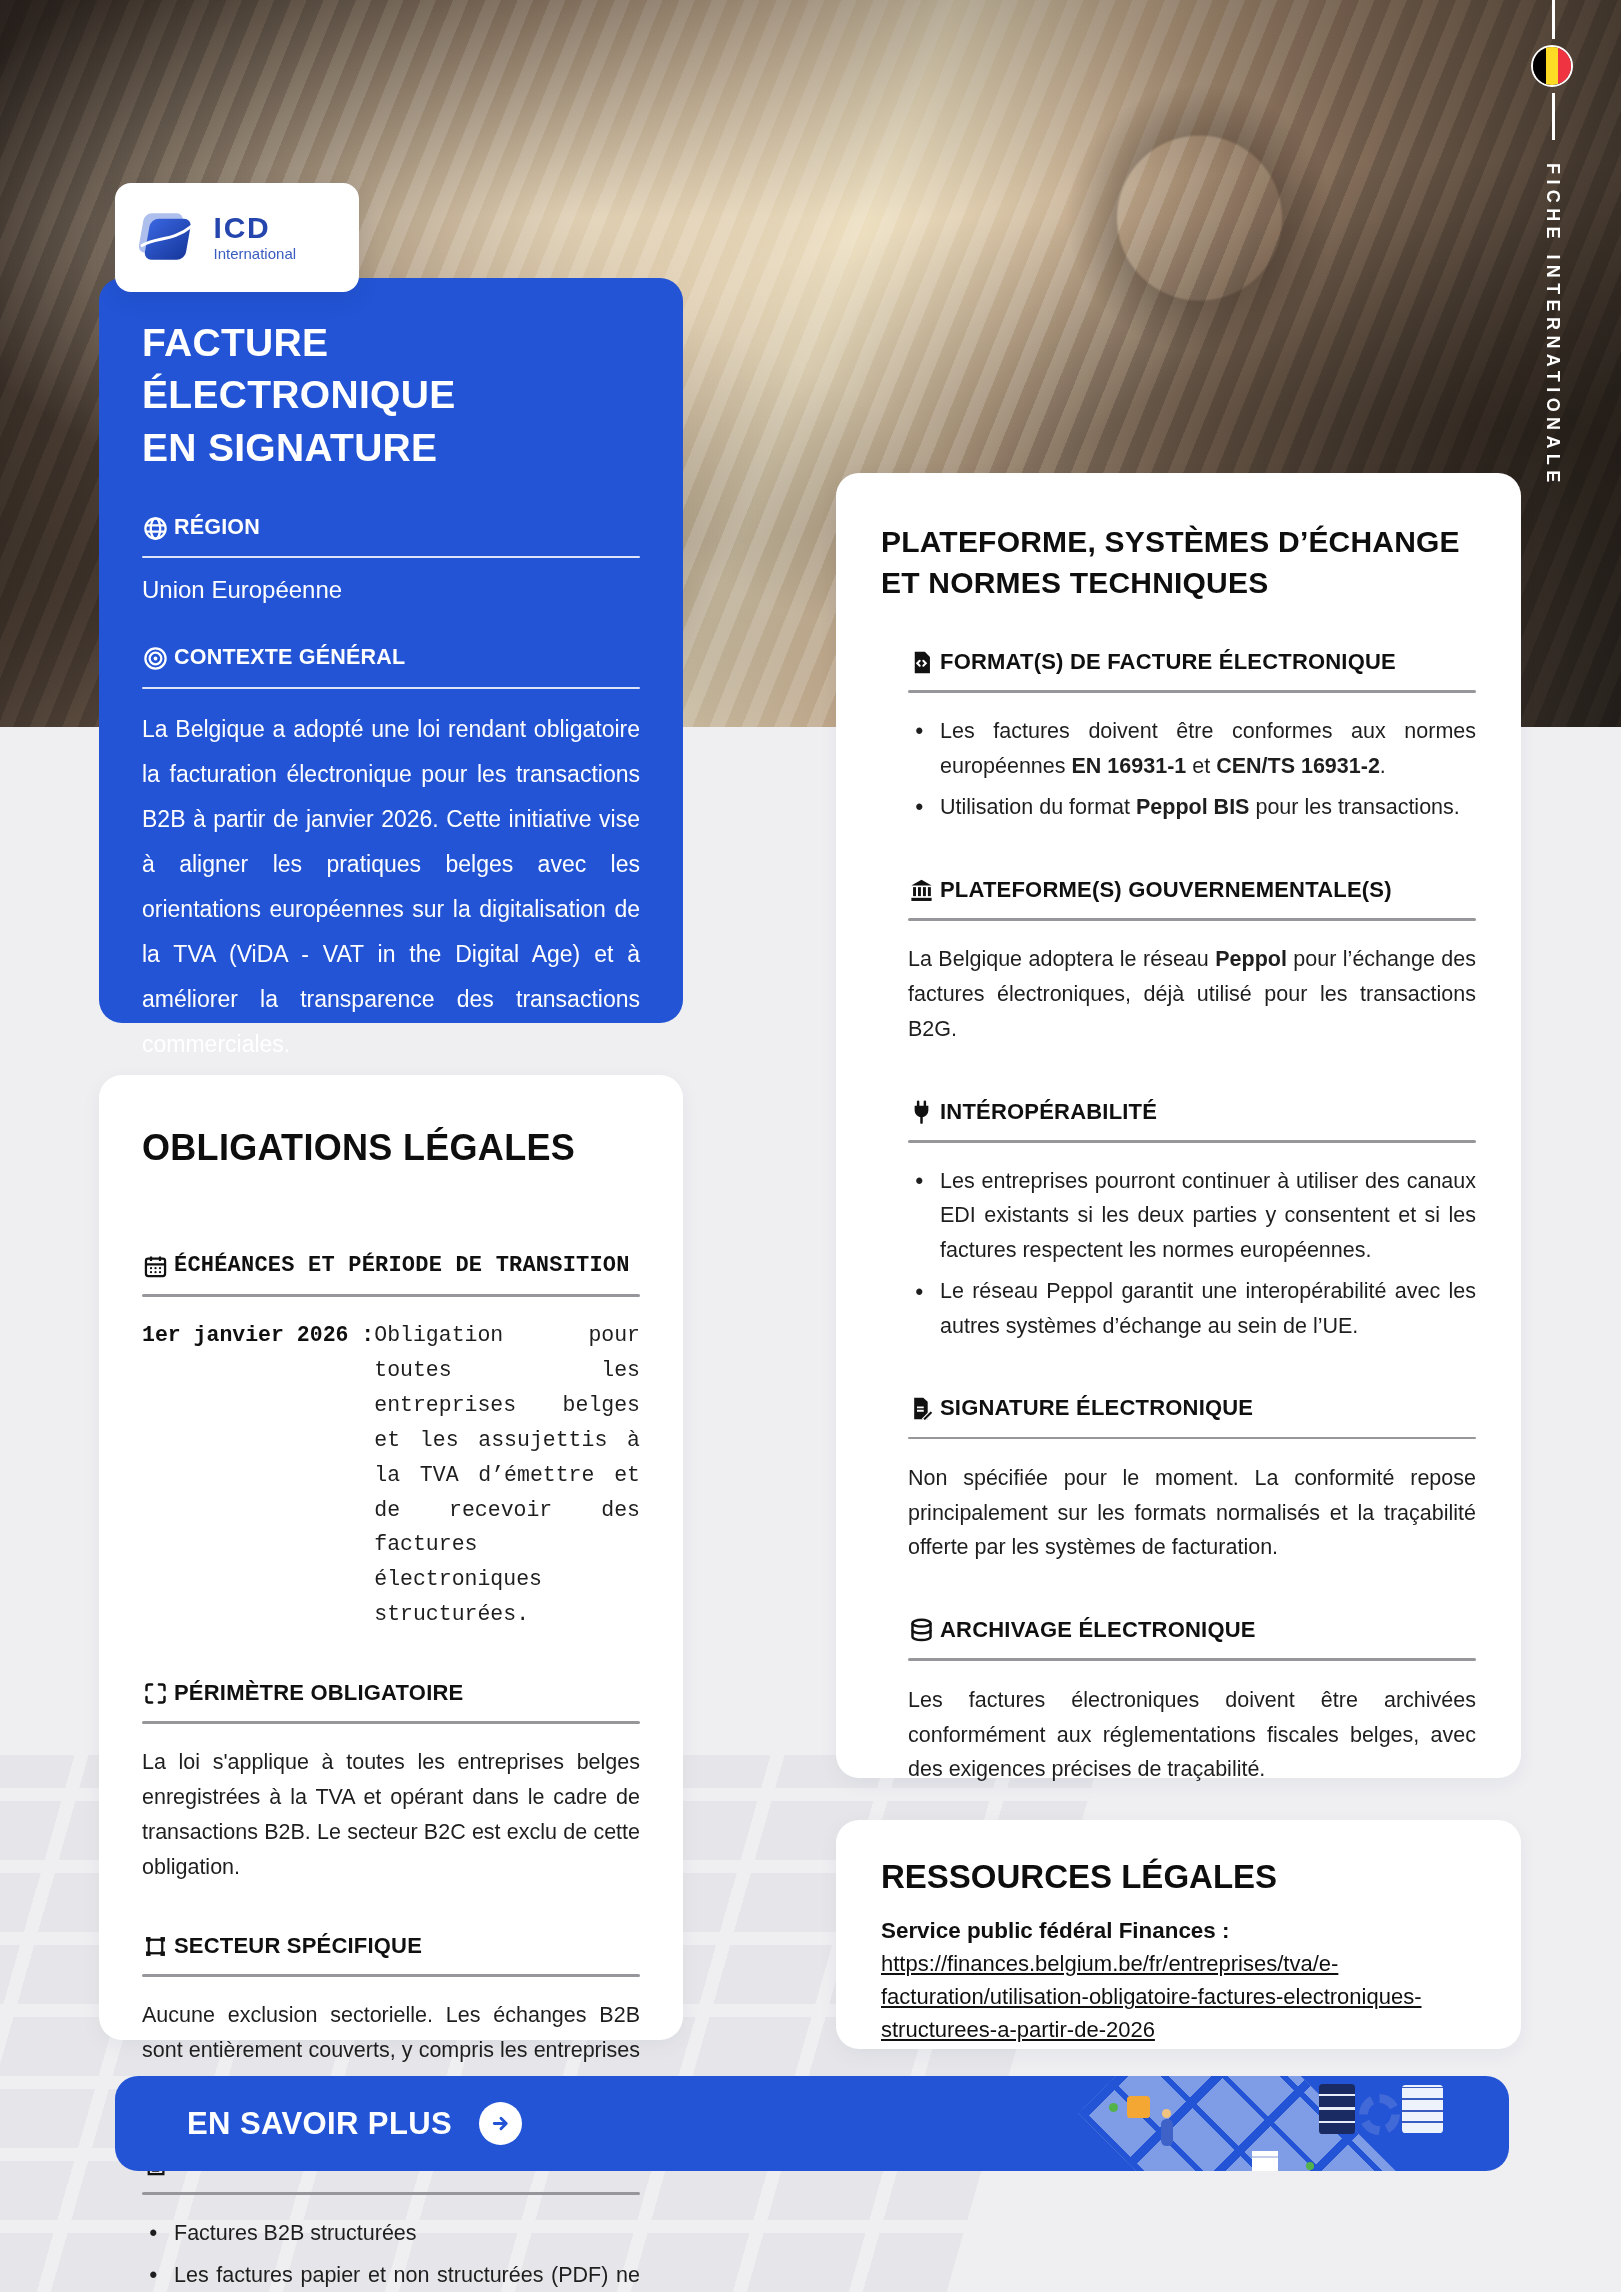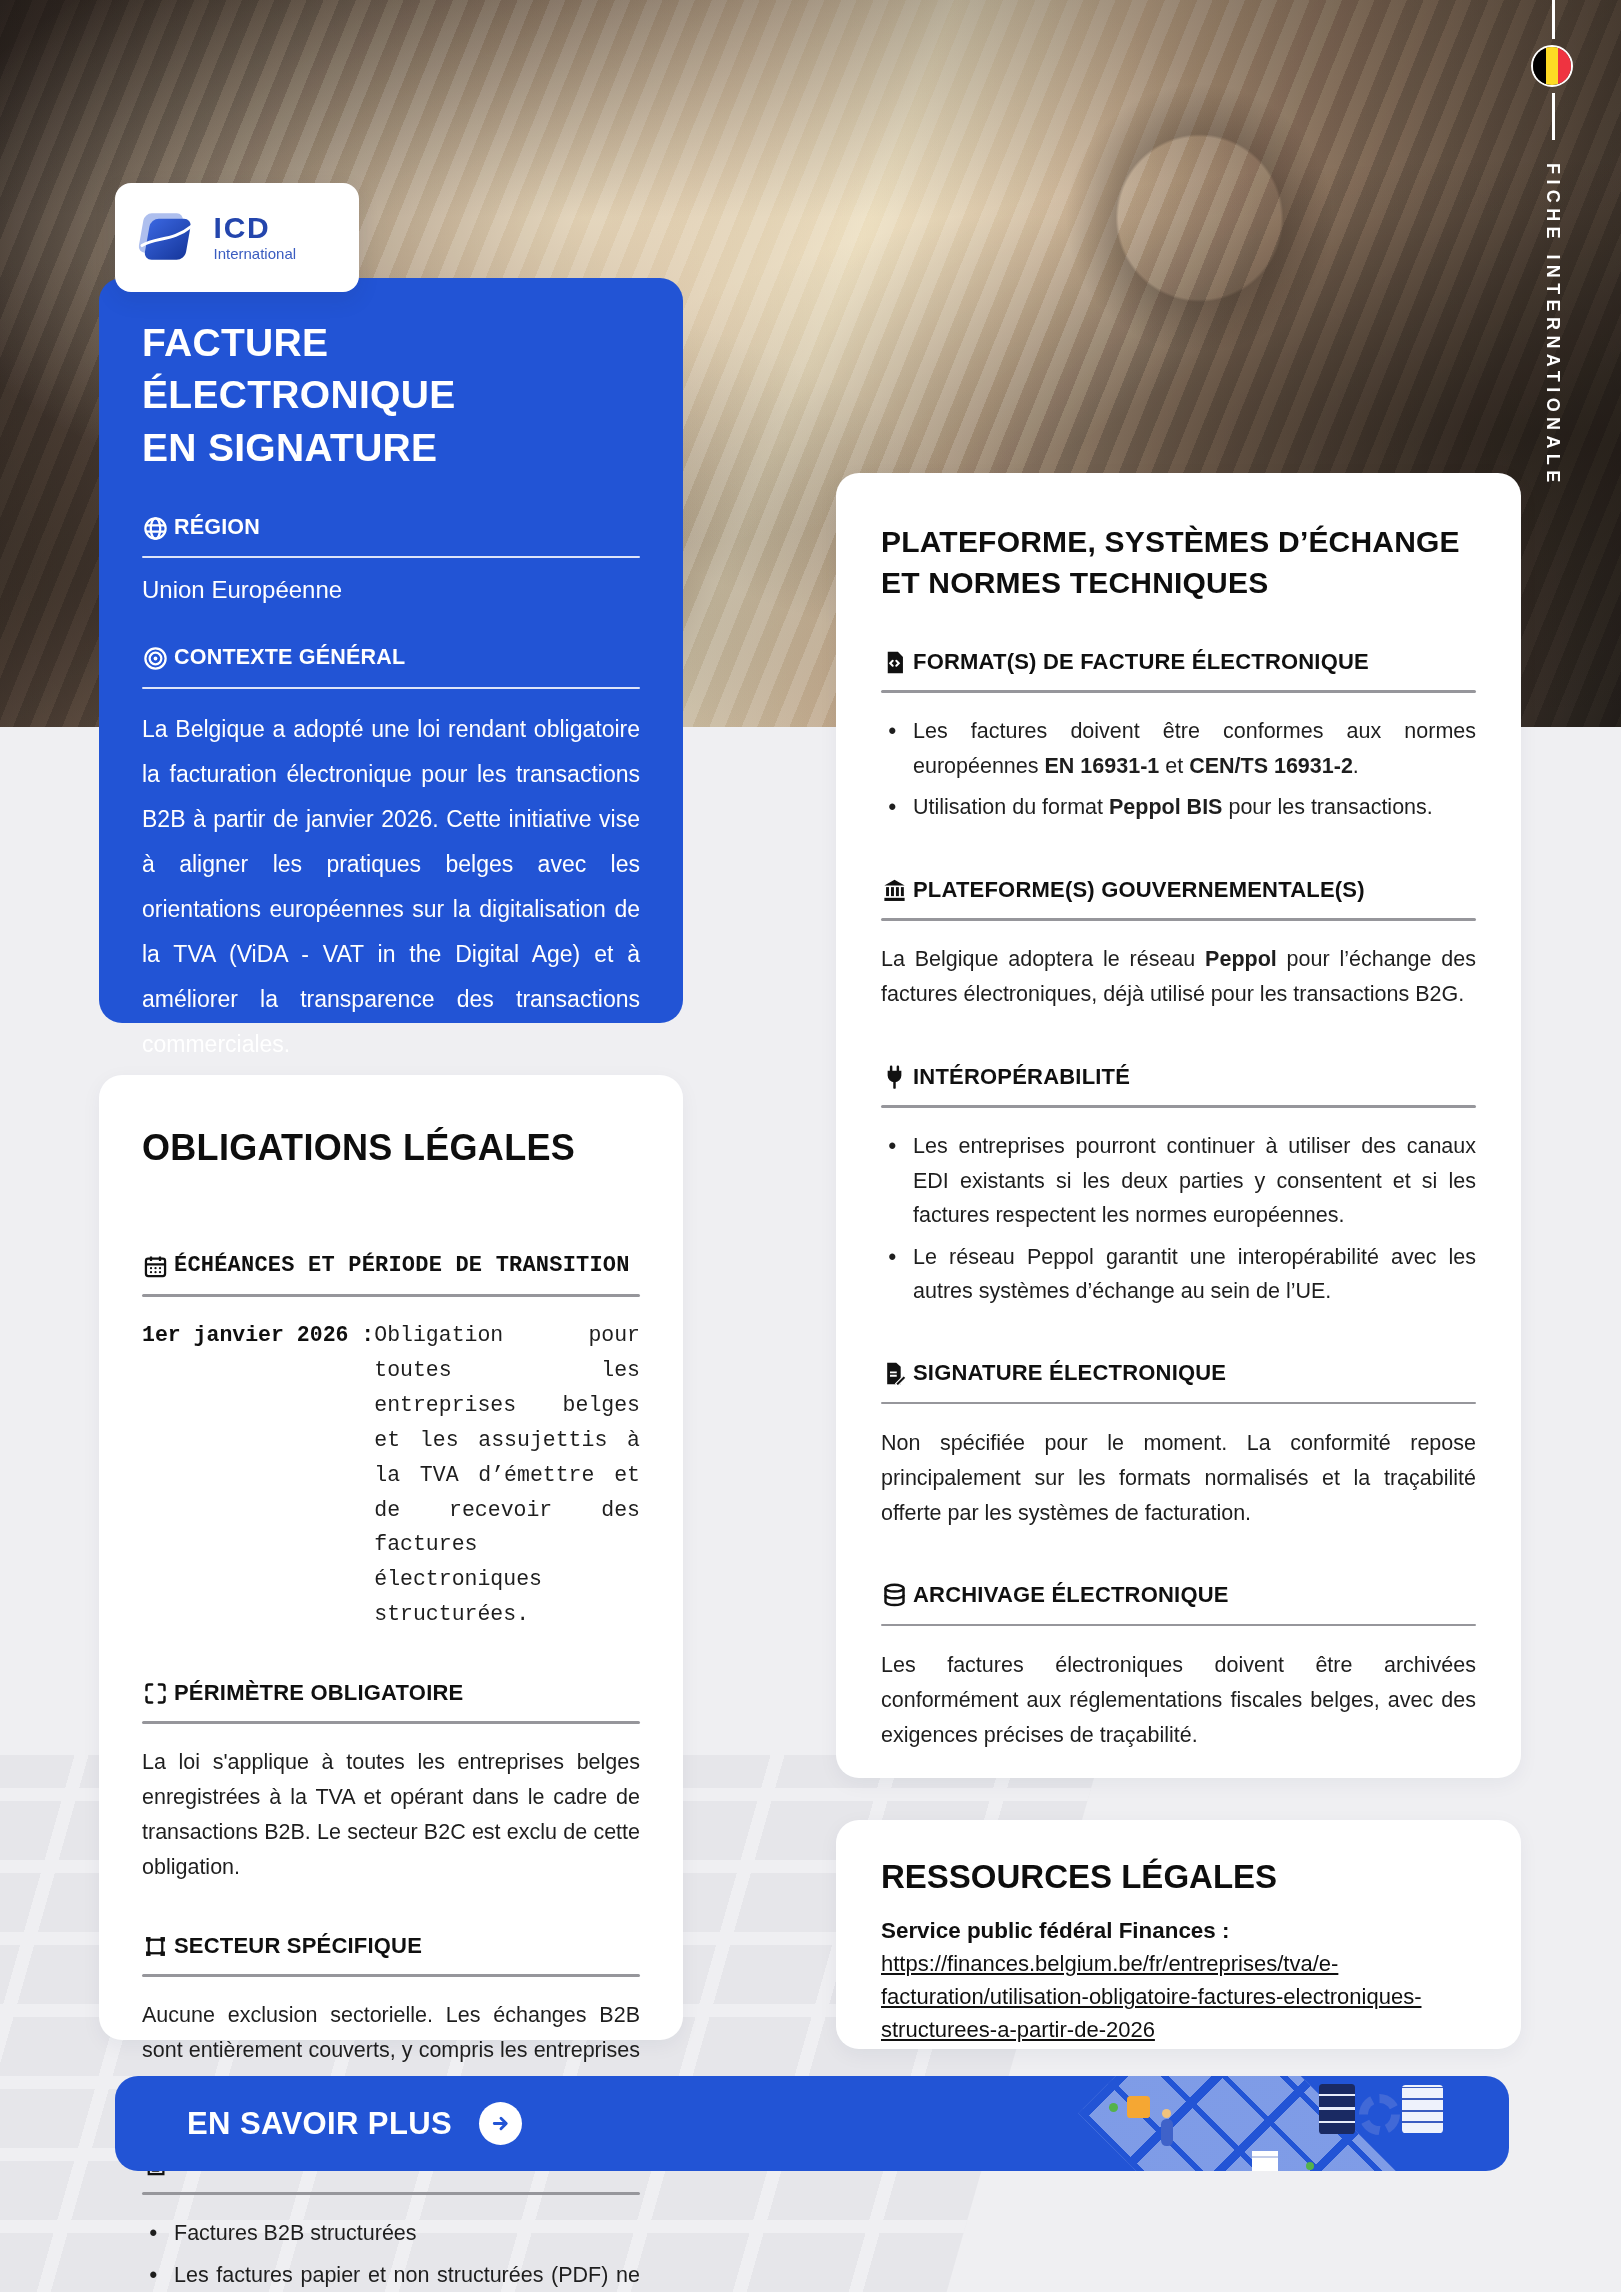--- a/index.html
+++ b/index.html
@@ -79,21 +79,21 @@
   .card-left h2{ font-size:36px; font-weight:800; color:#0e0e0e; letter-spacing:0.3px; }
   .card-left .section{ margin-top:48px; }
   .card-left .section.first{ margin-top:84px;font-family:Liberation Mono, monospace; }
   .deadline{ display:flex; gap:0; }
   .deadline b{ font-size:21.5px; white-space:nowrap; color:#101010; font-weight:800; line-height:1.62; }
   .deadline p{ flex:1; }
 
   
   .card-right{ left:836px; top:473px; width:685px; height:1305px; padding:48px 45px; }
   .card-right h2{ font-size:30px; font-weight:800; color:#0e0e0e; line-height:1.38; letter-spacing:0.2px; }
-  .card-right .section{ margin-top:52px; }
+  .card-right .section{ margin-top:52px;margin-left:27px; }
   .card-right .section.first{ margin-top:45px; }
 
   
   .card-res{ left:836px; top:1820px; width:685px; height:229px; padding:38px 45px; }
   .card-res h2{ font-size:33px; font-weight:800; color:#0e0e0e; }
   .card-res .src{ font-size:22.4px; font-weight:800; color:#101010; margin-top:21.5px; }
   .card-res .link{ display:block; font-size:22px; line-height:1.5; color:#101010;
     text-decoration:underline; overflow-wrap:anywhere; margin-top:3.6px; }
 
   

